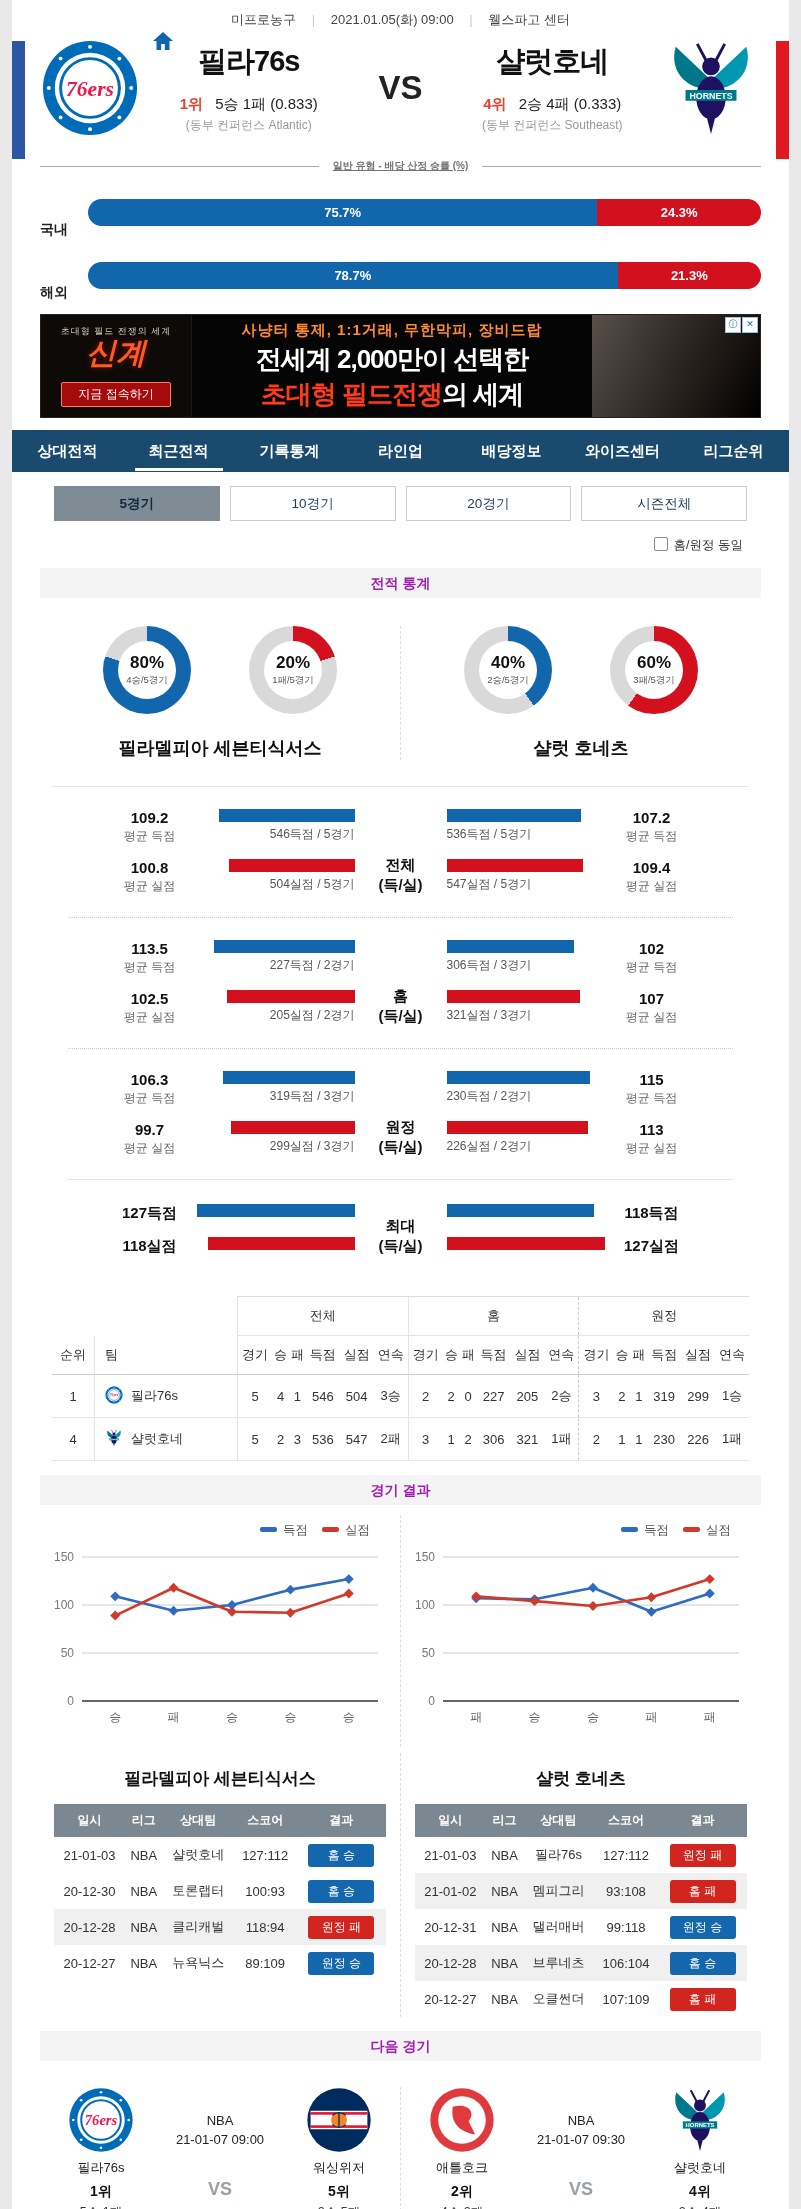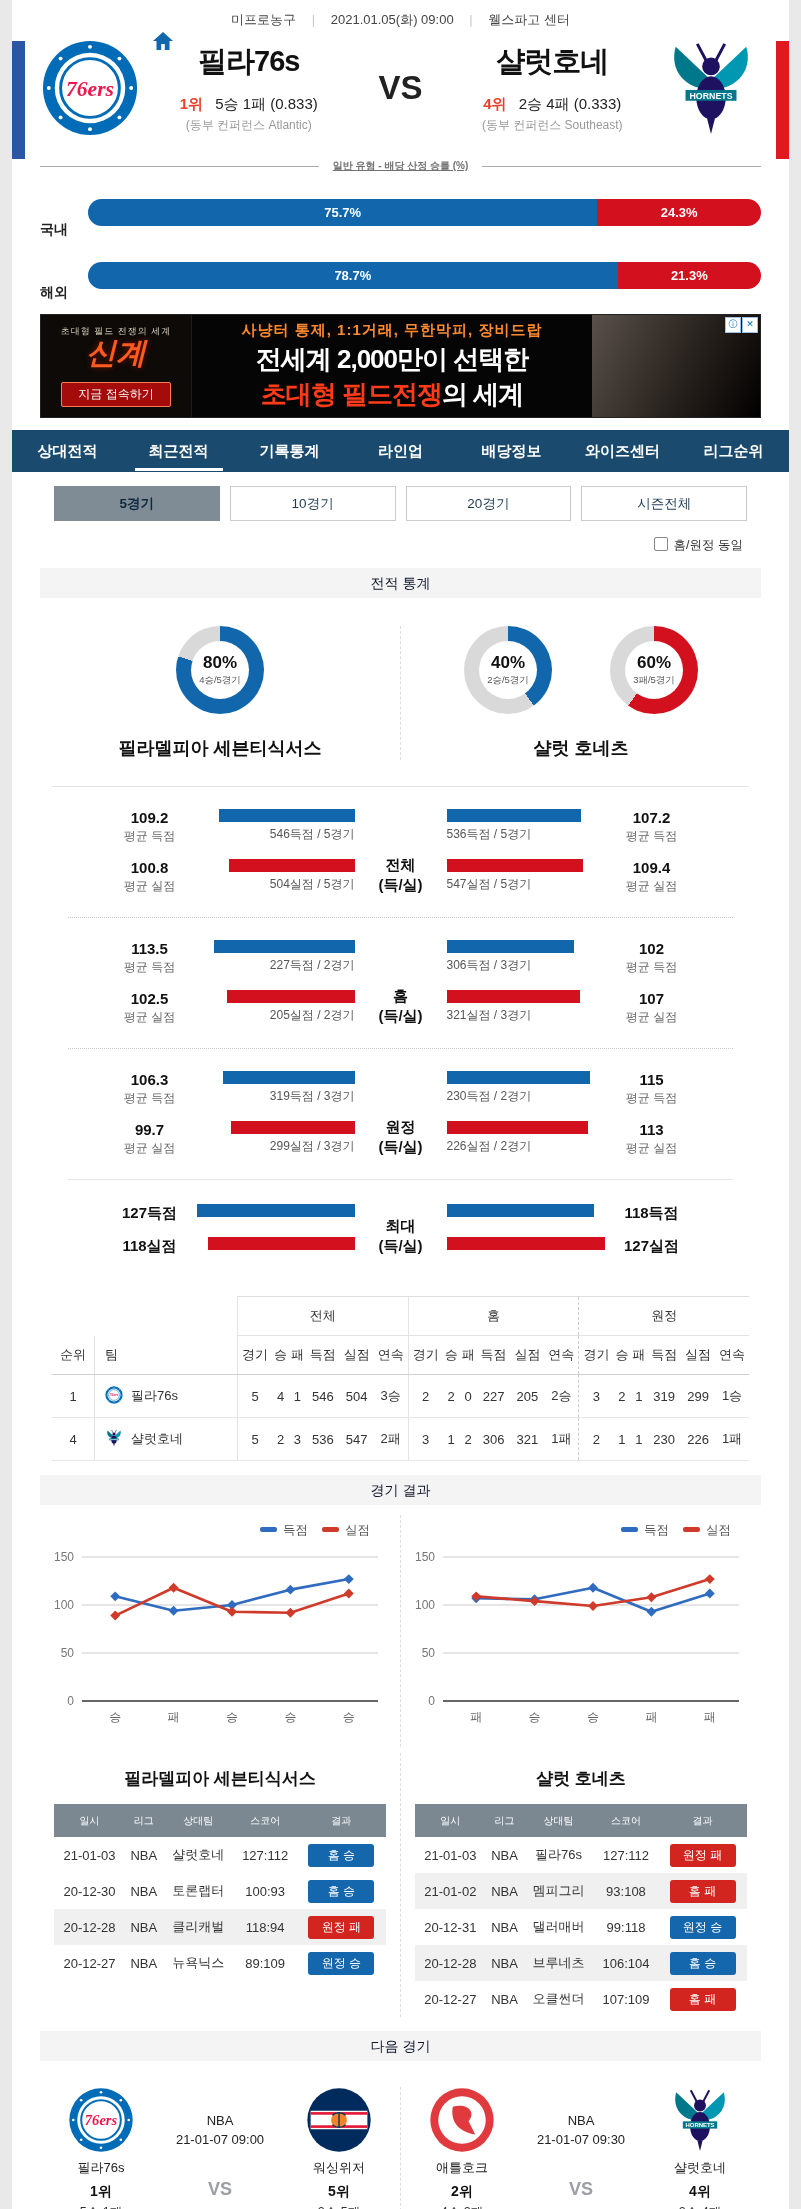--- a/index.html
+++ b/index.html
@@ -53,21 +53,21 @@
   .nav-tab{flex:1;display:flex;align-items:center;justify-content:center;color:#fff;font-size:15px;font-weight:bold;cursor:pointer;}
   .nav-tab span{padding:10px 14px 7px;border-bottom:3px solid transparent;}
   .nav-tab.active span{border-bottom-color:#fff;}
   .filters{display:flex;gap:10px;margin:14px 42px 0;}
   .fbtn{flex:1;height:33px;line-height:33px;text-align:center;font-size:13.5px;color:#1d3a52;background:#fff;border:1px solid #c9ccd0;cursor:pointer;}
   .fbtn.active{background:#7f8c95;border-color:#7f8c95;color:#10293d;font-weight:bold;}
   .chk-row{margin:16px 46px 4px 0;text-align:right;font-size:12.5px;color:#333;}
   .chk{display:inline-block;width:12px;height:12px;border:1px solid #888;border-radius:2px;background:#fff;vertical-align:-2px;margin-right:6px;}
 
   
-  .sec-bar{margin:14px 28px 0;height:30px;line-height:30px;background:#f4f4f4;text-align:center;font-size:14px;font-weight:normal;color:#0f172a;}
+  .sec-bar{margin:14px 28px 0;height:30px;line-height:30px;background:#f4f4f4;text-align:center;font-size:14px;font-weight:bold;color:#a21caf;}
 
   
   .donut-flex{display:flex;margin:28px 28px 0;}
   .half{flex:1;}
   .half.rgt{border-left:1px dashed #ddd;}
   .donut-pair{display:flex;justify-content:space-around;padding:0 34px;}
   .donut{position:relative;width:88px;height:88px;border-radius:50%;}
   .hole{position:absolute;inset:15px;background:#fff;border-radius:50%;display:flex;flex-direction:column;align-items:center;justify-content:center;}
   .hole b{font-size:17px;color:#111;}
   .hole span{font-size:9.5px;color:#555;margin-top:1px;}
@@ -107,21 +107,21 @@
   .chart{flex:1;}
   .chart.rgt{border-left:1px dashed #ddd;}
   .chart svg{display:block;width:100%;}
 
   
   .res-flex{display:flex;margin:6px 28px 0;}
   .res-half{flex:1;padding:0 14px;}
   .res-half.rgt{border-left:1px dashed #ddd;}
   .res-title{text-align:center;font-size:17px;font-weight:bold;color:#111;margin:14px 0 14px;}
   table.res{width:100%;border-collapse:collapse;font-size:13px;color:#333;}
-  table.res th{background:#7b8791;color:#fff;font-size:10px;height:31px;font-weight:normal;}
+  table.res th{background:#7b8791;color:#fff;font-size:12px;height:31px;font-weight:bold;}
   table.res td{height:34px;text-align:center;}
   table.res tr.alt td{background:#f0f0f0;}
   .badge{display:inline-block;min-width:56px;padding:3px 5px;border-radius:3px;color:#fff;font-size:12px;}
 
   
   .next{display:flex;margin:26px 28px 0;}
   .match{flex:1;display:flex;align-items:flex-start;justify-content:center;}
   .match.rgt{border-left:1px dashed #ddd;}
   .mteam{width:118px;text-align:center;}
   .mteam .mlogo{display:flex;justify-content:center;}
@@ -287,20 +287,26 @@
 
   <div class="sec-bar">전적 통계</div>
 
   <div class="donut-flex" id="donuts">
       <div class="half lft">
         <div class="donut-pair">
           <div class="donut" style="background: conic-gradient(rgb(18, 102, 171) 0deg, rgb(18, 102, 171) 80%, rgb(217, 217, 217) 80%, rgb(217, 217, 217) 100%);">
             <div class="hole">
               <b>80%</b>
               <span>4승/5경기</span>
+            </div>
+          </div>
+          <div class="donut" style="background: conic-gradient(rgb(210, 16, 30) 0deg, rgb(210, 16, 30) 20%, rgb(217, 217, 217) 20%, rgb(217, 217, 217) 100%);">
+            <div class="hole">
+              <b>20%</b>
+              <span>1패/5경기</span>
             </div>
           </div>
         </div>
         <div class="half-label">필라델피아 세븐티식서스</div>
       </div>
       <div class="half rgt">
         <div class="donut-pair">
           <div class="donut" style="background: conic-gradient(rgb(18, 102, 171) 0deg, rgb(18, 102, 171) 40%, rgb(217, 217, 217) 40%, rgb(217, 217, 217) 100%);">
             <div class="hole">
               <b>40%</b>

